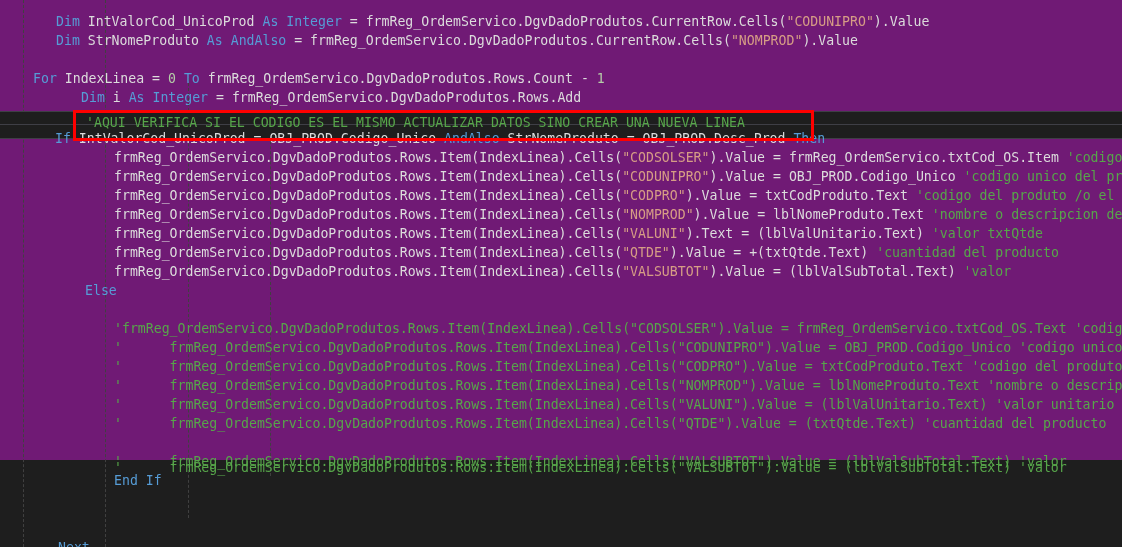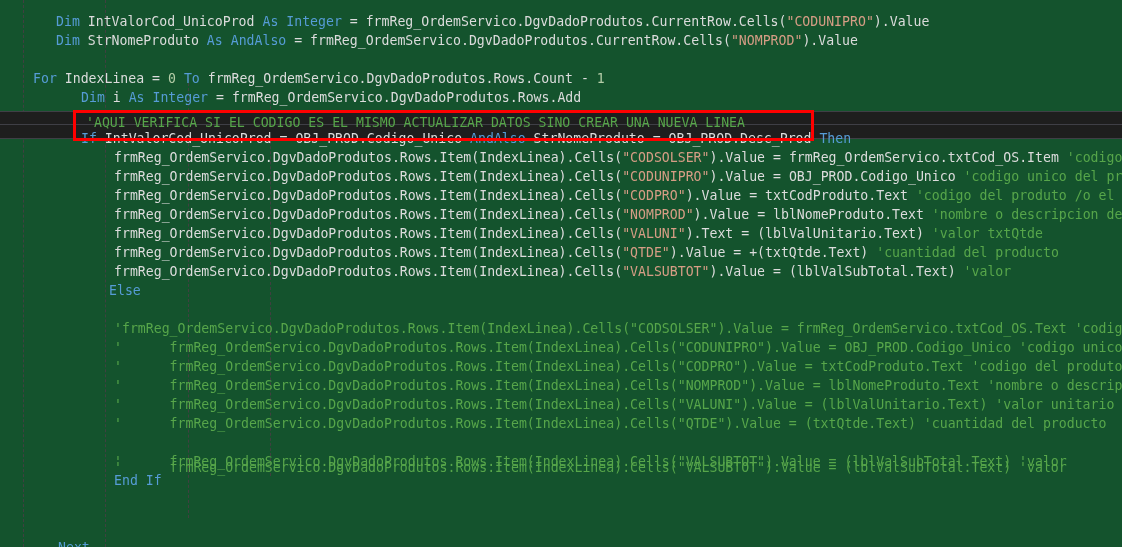--- a/index.html
+++ b/index.html
@@ -10,22 +10,22 @@
   body {
     width: 1122px;
     height: 547px;
     overflow: hidden;
     font-family: "DejaVu Sans Mono", "Liberation Mono", monospace;
   }
 
   #editor {
     position: relative;
     width: 1122px;
-    height: 547px;
-    background: #14532d;
+    height: 460px;
+    background: #701a75;
   }
 
   
   .indent-guide {
     position: absolute;
     width: 1px;
     border-left: 1px dashed #404040;
     pointer-events: none;
   }
 
@@ -86,29 +86,29 @@
 
   <div class="hl-band" style="top:111px; height:13px;"></div>
   <div class="hl-band" style="top:124px; height:13px;"></div>
 
   <div class="code-layer" id="code-layer">
       <div class="line" style="top: 12px; padding-left: 56px;"><span class="kw">Dim </span><span class="id">IntValorCod_UnicoProd </span><span class="kw">As </span><span class="kw">Integer </span><span class="id">= frmReg_OrdemServico.DgvDadoProdutos.CurrentRow.Cells(</span><span class="str">"CODUNIPRO"</span><span class="id">).Value</span></div>
       <div class="line" style="top: 31px; padding-left: 56px;"><span class="kw">Dim </span><span class="id">StrNomeProduto </span><span class="kw">As </span><span class="kw">AndAlso </span><span class="id">= frmReg_OrdemServico.DgvDadoProdutos.CurrentRow.Cells(</span><span class="str">"NOMPROD"</span><span class="id">).Value</span></div>
       <div class="line" style="top: 69px; padding-left: 33px;"><span class="kw">For </span><span class="id">IndexLinea = </span><span class="num">0</span><span class="id"> </span><span class="kw">To </span><span class="id">frmReg_OrdemServico.DgvDadoProdutos.Rows.Count - </span><span class="num">1</span></div>
       <div class="line" style="top: 88px; padding-left: 81px;"><span class="kw">Dim </span><span class="id">i </span><span class="kw">As </span><span class="kw">Integer </span><span class="id">= frmReg_OrdemServico.DgvDadoProdutos.Rows.Add</span></div>
       <div class="line" style="top: 113px; padding-left: 86px;"><span class="cmt">'AQUI VERIFICA SI EL CODIGO ES EL MISMO ACTUALIZAR DATOS SINO CREAR UNA NUEVA LINEA</span></div>
-      <div class="line" style="top: 129px; padding-left: 81px;"><span class="kw">If </span><span class="id">IntValorCod_UnicoProd = OBJ_PROD.Codigo_Unico </span><span class="kw">AndAlso </span><span class="id">StrNomeProduto = OBJ_PROD.Desc_Prod </span><span class="kw">Then</span></div>
+      <div class="line" style="top: 129px; padding-left: 55px;"><span class="kw">If </span><span class="id">IntValorCod_UnicoProd = OBJ_PROD.Codigo_Unico </span><span class="kw">AndAlso </span><span class="id">StrNomeProduto = OBJ_PROD.Desc_Prod </span><span class="kw">Then</span></div>
       <div class="line" style="top: 148px; padding-left: 114px;"><span class="id">frmReg_OrdemServico.DgvDadoProdutos.Rows.Item(IndexLinea).Cells(</span><span class="str">"CODSOLSER"</span><span class="id">).Value = frmReg_OrdemServico.txtCod_OS.Item </span><span class="cmt">'codigo del servicio</span></div>
       <div class="line" style="top: 167px; padding-left: 114px;"><span class="id">frmReg_OrdemServico.DgvDadoProdutos.Rows.Item(IndexLinea).Cells(</span><span class="str">"CODUNIPRO"</span><span class="id">).Value = OBJ_PROD.Codigo_Unico </span><span class="cmt">'codigo unico del producto</span></div>
       <div class="line" style="top: 186px; padding-left: 114px;"><span class="id">frmReg_OrdemServico.DgvDadoProdutos.Rows.Item(IndexLinea).Cells(</span><span class="str">"CODPRO"</span><span class="id">).Value = txtCodProduto.Text </span><span class="cmt">'codigo del produto /o el codigo de barra</span></div>
       <div class="line" style="top: 205px; padding-left: 114px;"><span class="id">frmReg_OrdemServico.DgvDadoProdutos.Rows.Item(IndexLinea).Cells(</span><span class="str">"NOMPROD"</span><span class="id">).Value = lblNomeProduto.Text </span><span class="cmt">'nombre o descripcion del producto</span></div>
       <div class="line" style="top: 224px; padding-left: 114px;"><span class="id">frmReg_OrdemServico.DgvDadoProdutos.Rows.Item(IndexLinea).Cells(</span><span class="str">"VALUNI"</span><span class="id">).Text = (lblValUnitario.Text) </span><span class="cmt">'valor txtQtde</span></div>
       <div class="line" style="top: 243px; padding-left: 114px;"><span class="id">frmReg_OrdemServico.DgvDadoProdutos.Rows.Item(IndexLinea).Cells(</span><span class="str">"QTDE"</span><span class="id">).Value = +(txtQtde.Text) </span><span class="cmt">'cuantidad del producto</span></div>
       <div class="line" style="top: 262px; padding-left: 114px;"><span class="id">frmReg_OrdemServico.DgvDadoProdutos.Rows.Item(IndexLinea).Cells(</span><span class="str">"VALSUBTOT"</span><span class="id">).Value = (lblValSubTotal.Text) </span><span class="cmt">'valor</span></div>
-      <div class="line" style="top: 281px; padding-left: 109px;"><span class="kw">Else</span></div>
+      <div class="line" style="top: 281px; padding-left: 85px;"><span class="kw">Else</span></div>
       <div class="line" style="top: 319px; padding-left: 114px;"><span class="cmt">'frmReg_OrdemServico.DgvDadoProdutos.Rows.Item(IndexLinea).Cells("CODSOLSER").Value = frmReg_OrdemServico.txtCod_OS.Text 'codigo del servicio</span></div>
       <div class="line" style="top: 338px; padding-left: 114px;"><span class="cmt">'      frmReg_OrdemServico.DgvDadoProdutos.Rows.Item(IndexLinea).Cells("CODUNIPRO").Value = OBJ_PROD.Codigo_Unico 'codigo unico del producto</span></div>
       <div class="line" style="top: 357px; padding-left: 114px;"><span class="cmt">'      frmReg_OrdemServico.DgvDadoProdutos.Rows.Item(IndexLinea).Cells("CODPRO").Value = txtCodProduto.Text 'codigo del produto /o el codigo de bar</span></div>
       <div class="line" style="top: 376px; padding-left: 114px;"><span class="cmt">'      frmReg_OrdemServico.DgvDadoProdutos.Rows.Item(IndexLinea).Cells("NOMPROD").Value = lblNomeProduto.Text 'nombre o descripcion del producto</span></div>
       <div class="line" style="top: 395px; padding-left: 114px;"><span class="cmt">'      frmReg_OrdemServico.DgvDadoProdutos.Rows.Item(IndexLinea).Cells("VALUNI").Value = (lblValUnitario.Text) 'valor unitario</span></div>
       <div class="line" style="top: 414px; padding-left: 114px;"><span class="cmt">'      frmReg_OrdemServico.DgvDadoProdutos.Rows.Item(IndexLinea).Cells("QTDE").Value = (txtQtde.Text) 'cuantidad del producto</span></div>
       <div class="line" style="top: 452px; padding-left: 114px;"><span class="cmt">'      frmReg_OrdemServico.DgvDadoProdutos.Rows.Item(IndexLinea).Cells("VALSUBTOT").Value = (lblValSubTotal.Text) 'valor</span></div>
       <div class="line" style="top: 471px; padding-left: 114px;"><span class="kw">End If</span></div>
       <div class="line" style="top: 538px; padding-left: 58px;"><span class="kw">Next</span></div>
       <div class="line" style="top: 458px; padding-left: 114px;"><span class="cmt">'      frmReg_OrdemServico.DgvDadoProdutos.Rows.Item(IndexLinea).Cells("VALSUBTOT").Value = (lblValSubTotal.Text) 'valor</span></div>

